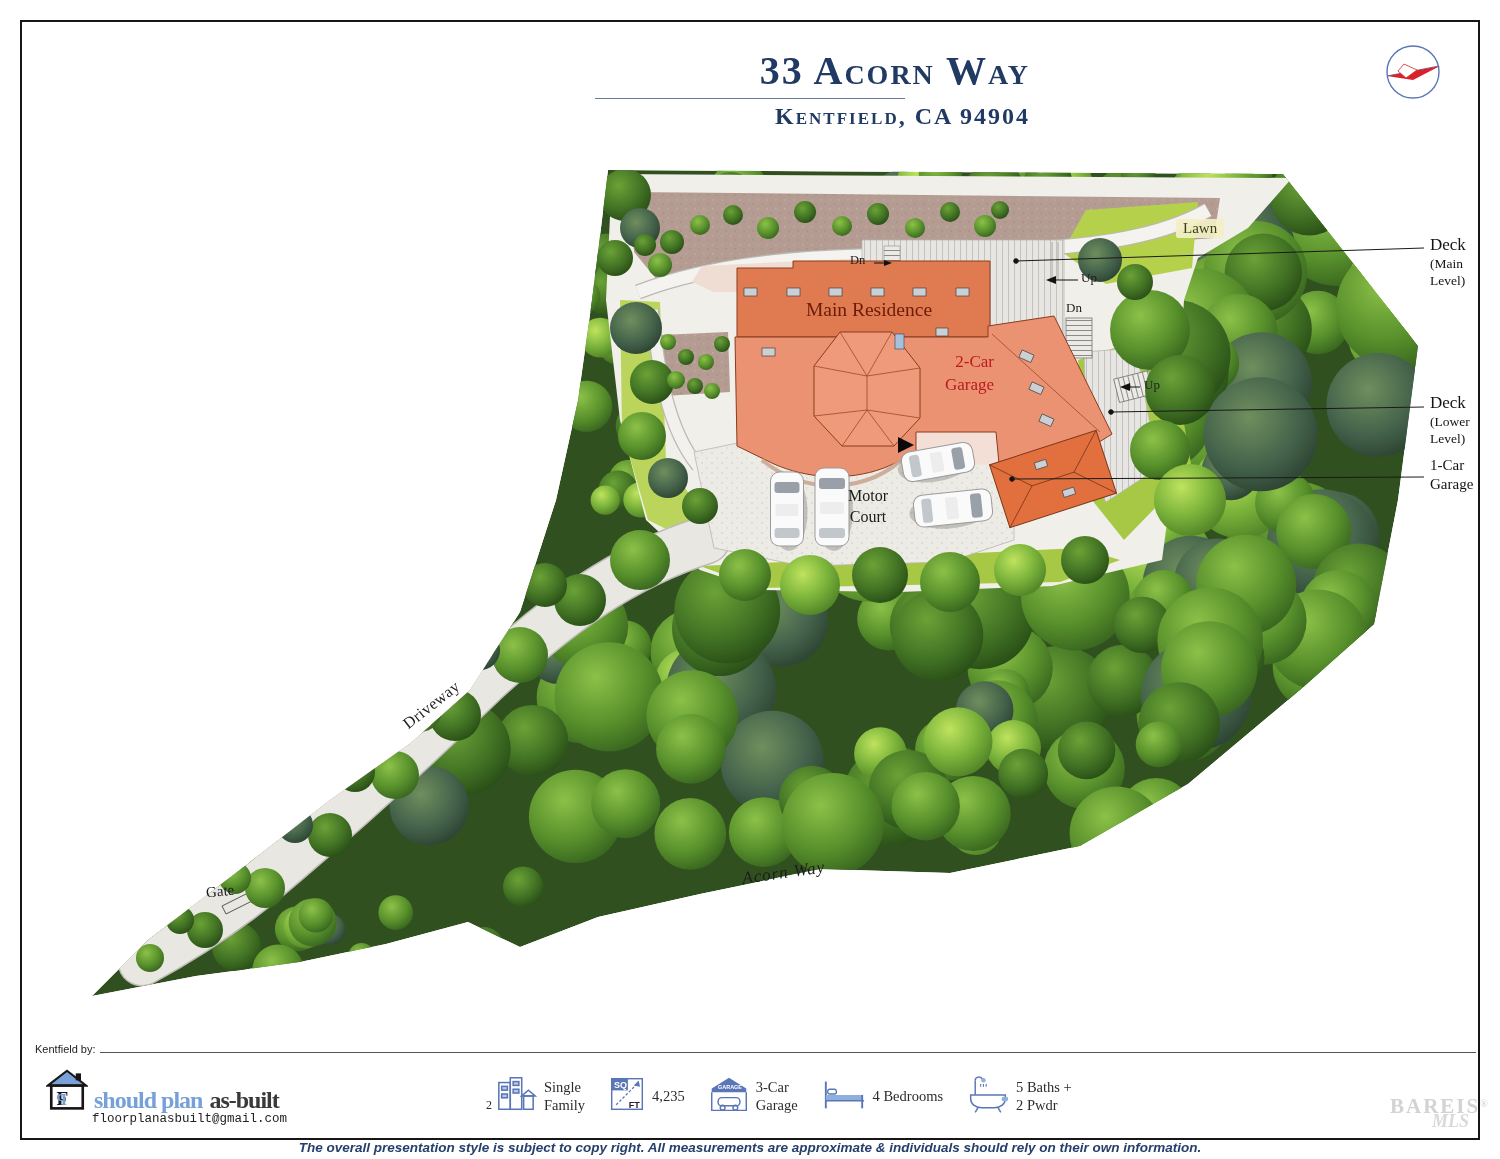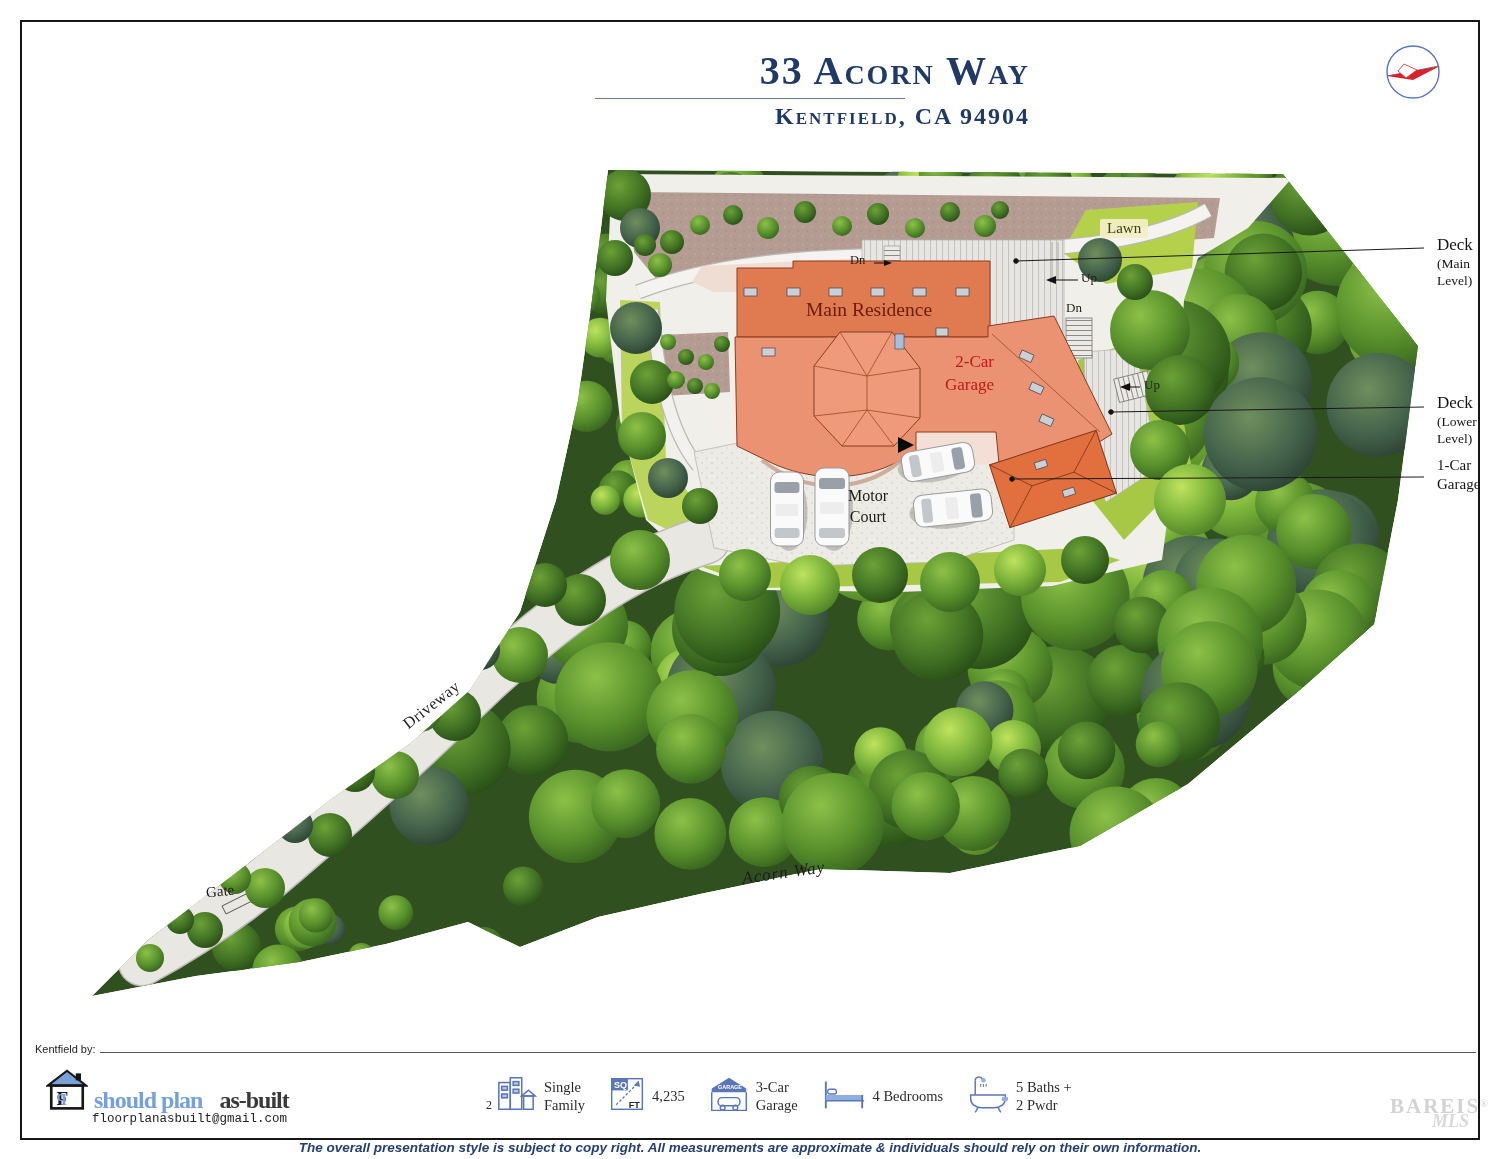--- a/index.html
+++ b/index.html
@@ -14,42 +14,42 @@
   #city{font-variant:small-caps;font-size:24px;font-weight:600;letter-spacing:2px;color:#203a64;}
   
   #compass{position:absolute;left:1380px;top:42px;z-index:4;}
   
   #plan-svg{position:absolute;left:0;top:0;z-index:1;}
   
   .lbl{position:absolute;font-family:"Liberation Serif",serif;color:#1d1d1d;white-space:nowrap;z-index:2;}
   #main-residence-label{left:792px;top:299px;width:154px;text-align:center;font-size:19.5px;color:#6b1c05;}
   #garage2-label{left:906px;top:351px;width:88px;text-align:right;font-size:17px;line-height:1.35;color:#b91c1c;}
   #motor-label{left:834px;top:486px;width:68px;text-align:center;font-size:16px;line-height:1.3;}
-  #lawn-chip{left:1100px;top:219px;background:rgba(243,239,197,.92);padding:1px 7px;font-size:15px;color:#394016;border-radius:2px;}
+  #lawn-chip{left:1176px;top:219px;background:rgba(243,239,197,.92);padding:1px 7px;font-size:15px;color:#394016;border-radius:2px;}
   #dn-top{left:850px;top:253px;font-size:12.5px;}
   #up-main{left:1081px;top:270px;font-size:13px;}
   #dn-main{left:1066px;top:300px;font-size:13px;}
   #up-lower{left:1144px;top:377px;font-size:13px;}
   #driveway-label{left:398px;top:696px;font-size:16px;letter-spacing:.5px;transform:rotate(-38deg);}
   #gate-label{left:206px;top:883px;font-size:15px;transform:rotate(-6deg);}
   #street-label{left:742px;top:863px;font-size:17px;font-style:italic;letter-spacing:1px;transform:rotate(-8deg);}
-  .callout{position:absolute;left:1430px;z-index:2;font-family:"Liberation Serif",serif;color:#141414;margin-left:7px;}
+  .callout{position:absolute;left:1430px;z-index:2;font-family:"Liberation Serif",serif;color:#141414;}
   .callout .big{font-size:17px;line-height:1.15;}
   .callout .small{font-size:13.5px;line-height:1.3;}
   .callout .med{font-size:15px;line-height:1.25;}
   #callout-deck-main{top:235px;}
   #callout-deck-lower{top:393px;}
   #callout-garage1{top:456px;}
   
   #rendering-by{position:absolute;left:35px;top:1043px;font-family:"Liberation Sans",sans-serif;font-size:11px;color:#222;z-index:4;}
   #rendering-rule{position:absolute;left:100px;top:1052px;width:1376px;border-top:1px solid #555;z-index:4;}
   #logo{position:absolute;left:46px;top:1068px;z-index:4;display:flex;align-items:flex-end;}
   #logo-text{margin-left:6px;font-weight:bold;font-size:24px;letter-spacing:-1px;line-height:1;padding-bottom:4px;}
   #logo-blue{color:#76a0d8;}
-  #logo-dark{color:#3a3a3a;margin-left:17px;}
+  #logo-dark{color:#3a3a3a;margin-left:7px;}
   #logo-email{position:absolute;left:92px;top:1112px;font-family:Liberation Mono, monospace;font-size:12.5px;color:#222;z-index:4;}
   #stats{position:absolute;left:486px;top:1070px;height:52px;display:flex;align-items:center;gap:24px;z-index:4;}
   .stat{display:flex;align-items:center;gap:7px;}
   .stat-text{font-family:"Liberation Serif",serif;font-size:14.5px;color:#2c2c2c;line-height:1.25;}
   .stat-prefix{font-family:"Liberation Serif",serif;font-size:12px;color:#2c2c2c;align-self:flex-end;margin-right:-4px;margin-bottom:6px;}
   #watermark{position:absolute;left:1390px;top:1096px;z-index:5;line-height:1;}
   #wm1{font-size:21px;font-weight:bold;letter-spacing:2px;color:#d3d3d3;}
   #wm-reg{font-size:10px;color:#cfcfcf;vertical-align:super;}
   #wm2{position:absolute;left:42px;top:16px;font-size:18px;font-weight:bold;font-style:italic;color:#d9d9d9;}
   #disclaimer{position:absolute;left:0;top:1140px;width:100%;text-align:center;z-index:4;

